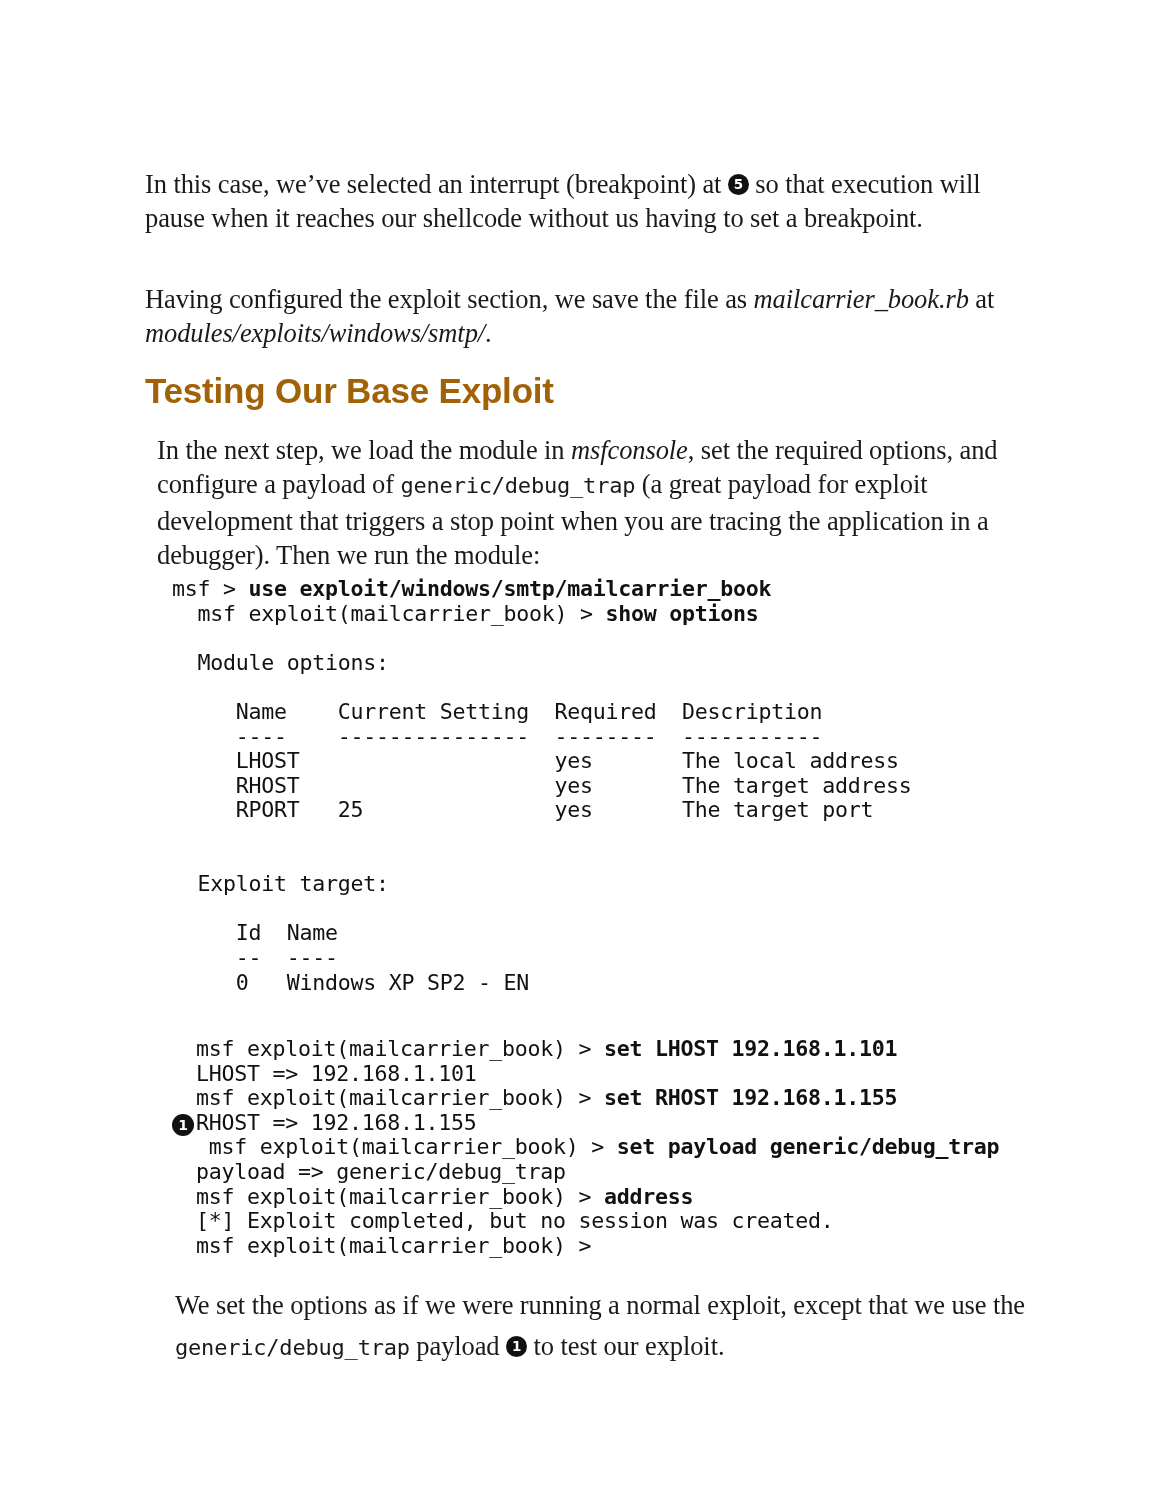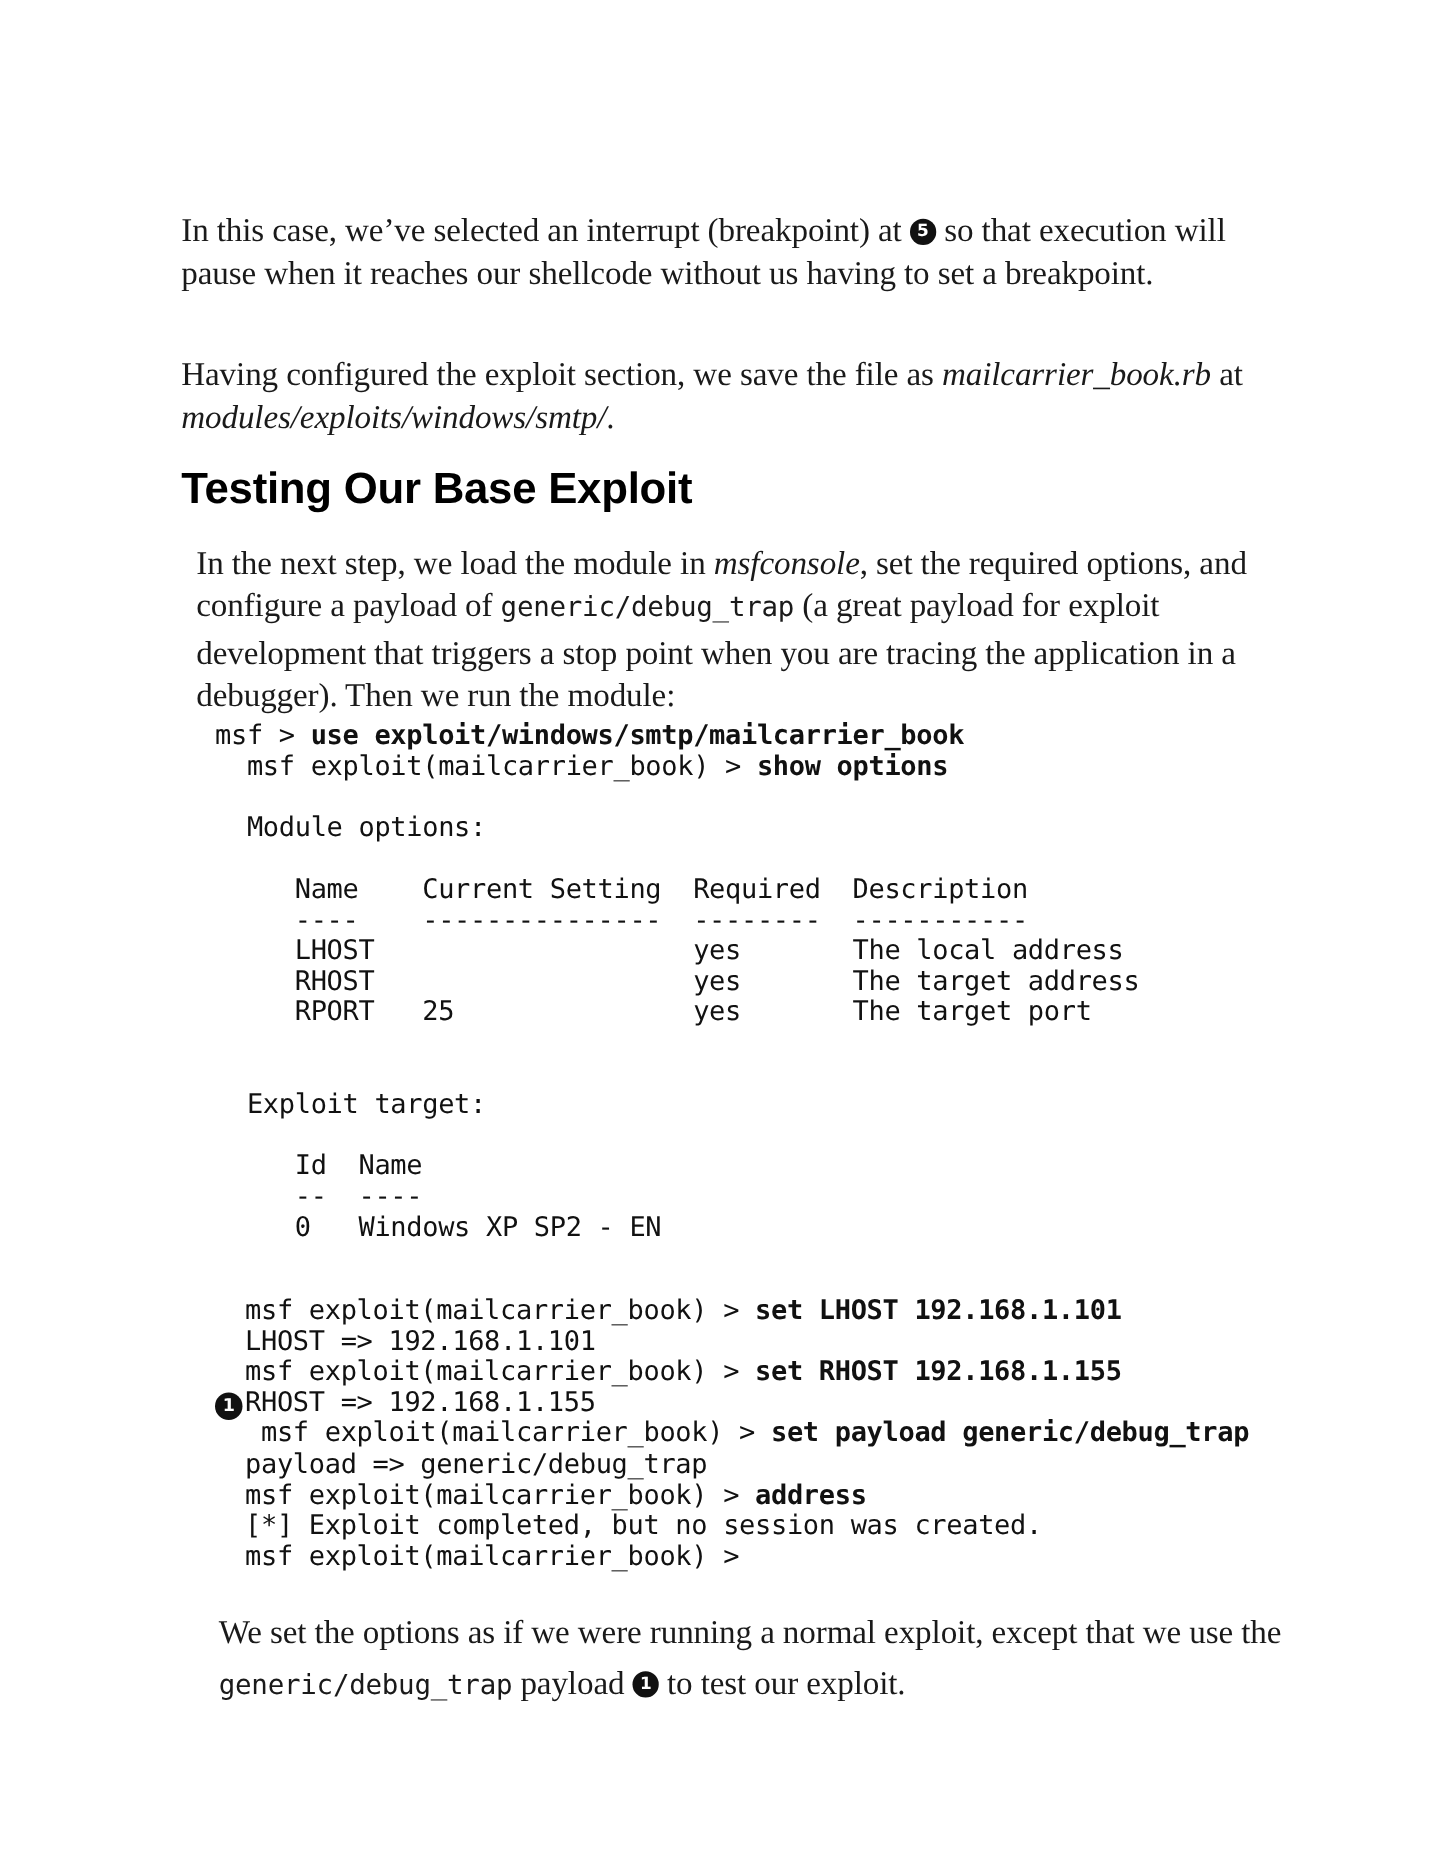--- a/index.html
+++ b/index.html
@@ -47,21 +47,21 @@
   
   .heading {
     position: absolute;
     left: 145px;
     top: 348px;
     width: 872px;
     font-family: "Liberation Sans", "DejaVu Sans", sans-serif;
     font-weight: bold;
     font-size: 35px;
     line-height: 40px;
-    color: #000000;
+    color: #a16207;
     letter-spacing: -0.2px;
   }
 
   
   code.inl {
     font-family: "DejaVu Sans Mono", "Liberation Mono", monospace;
     font-size: 22px;
     letter-spacing: -0.2px;
   }
 

